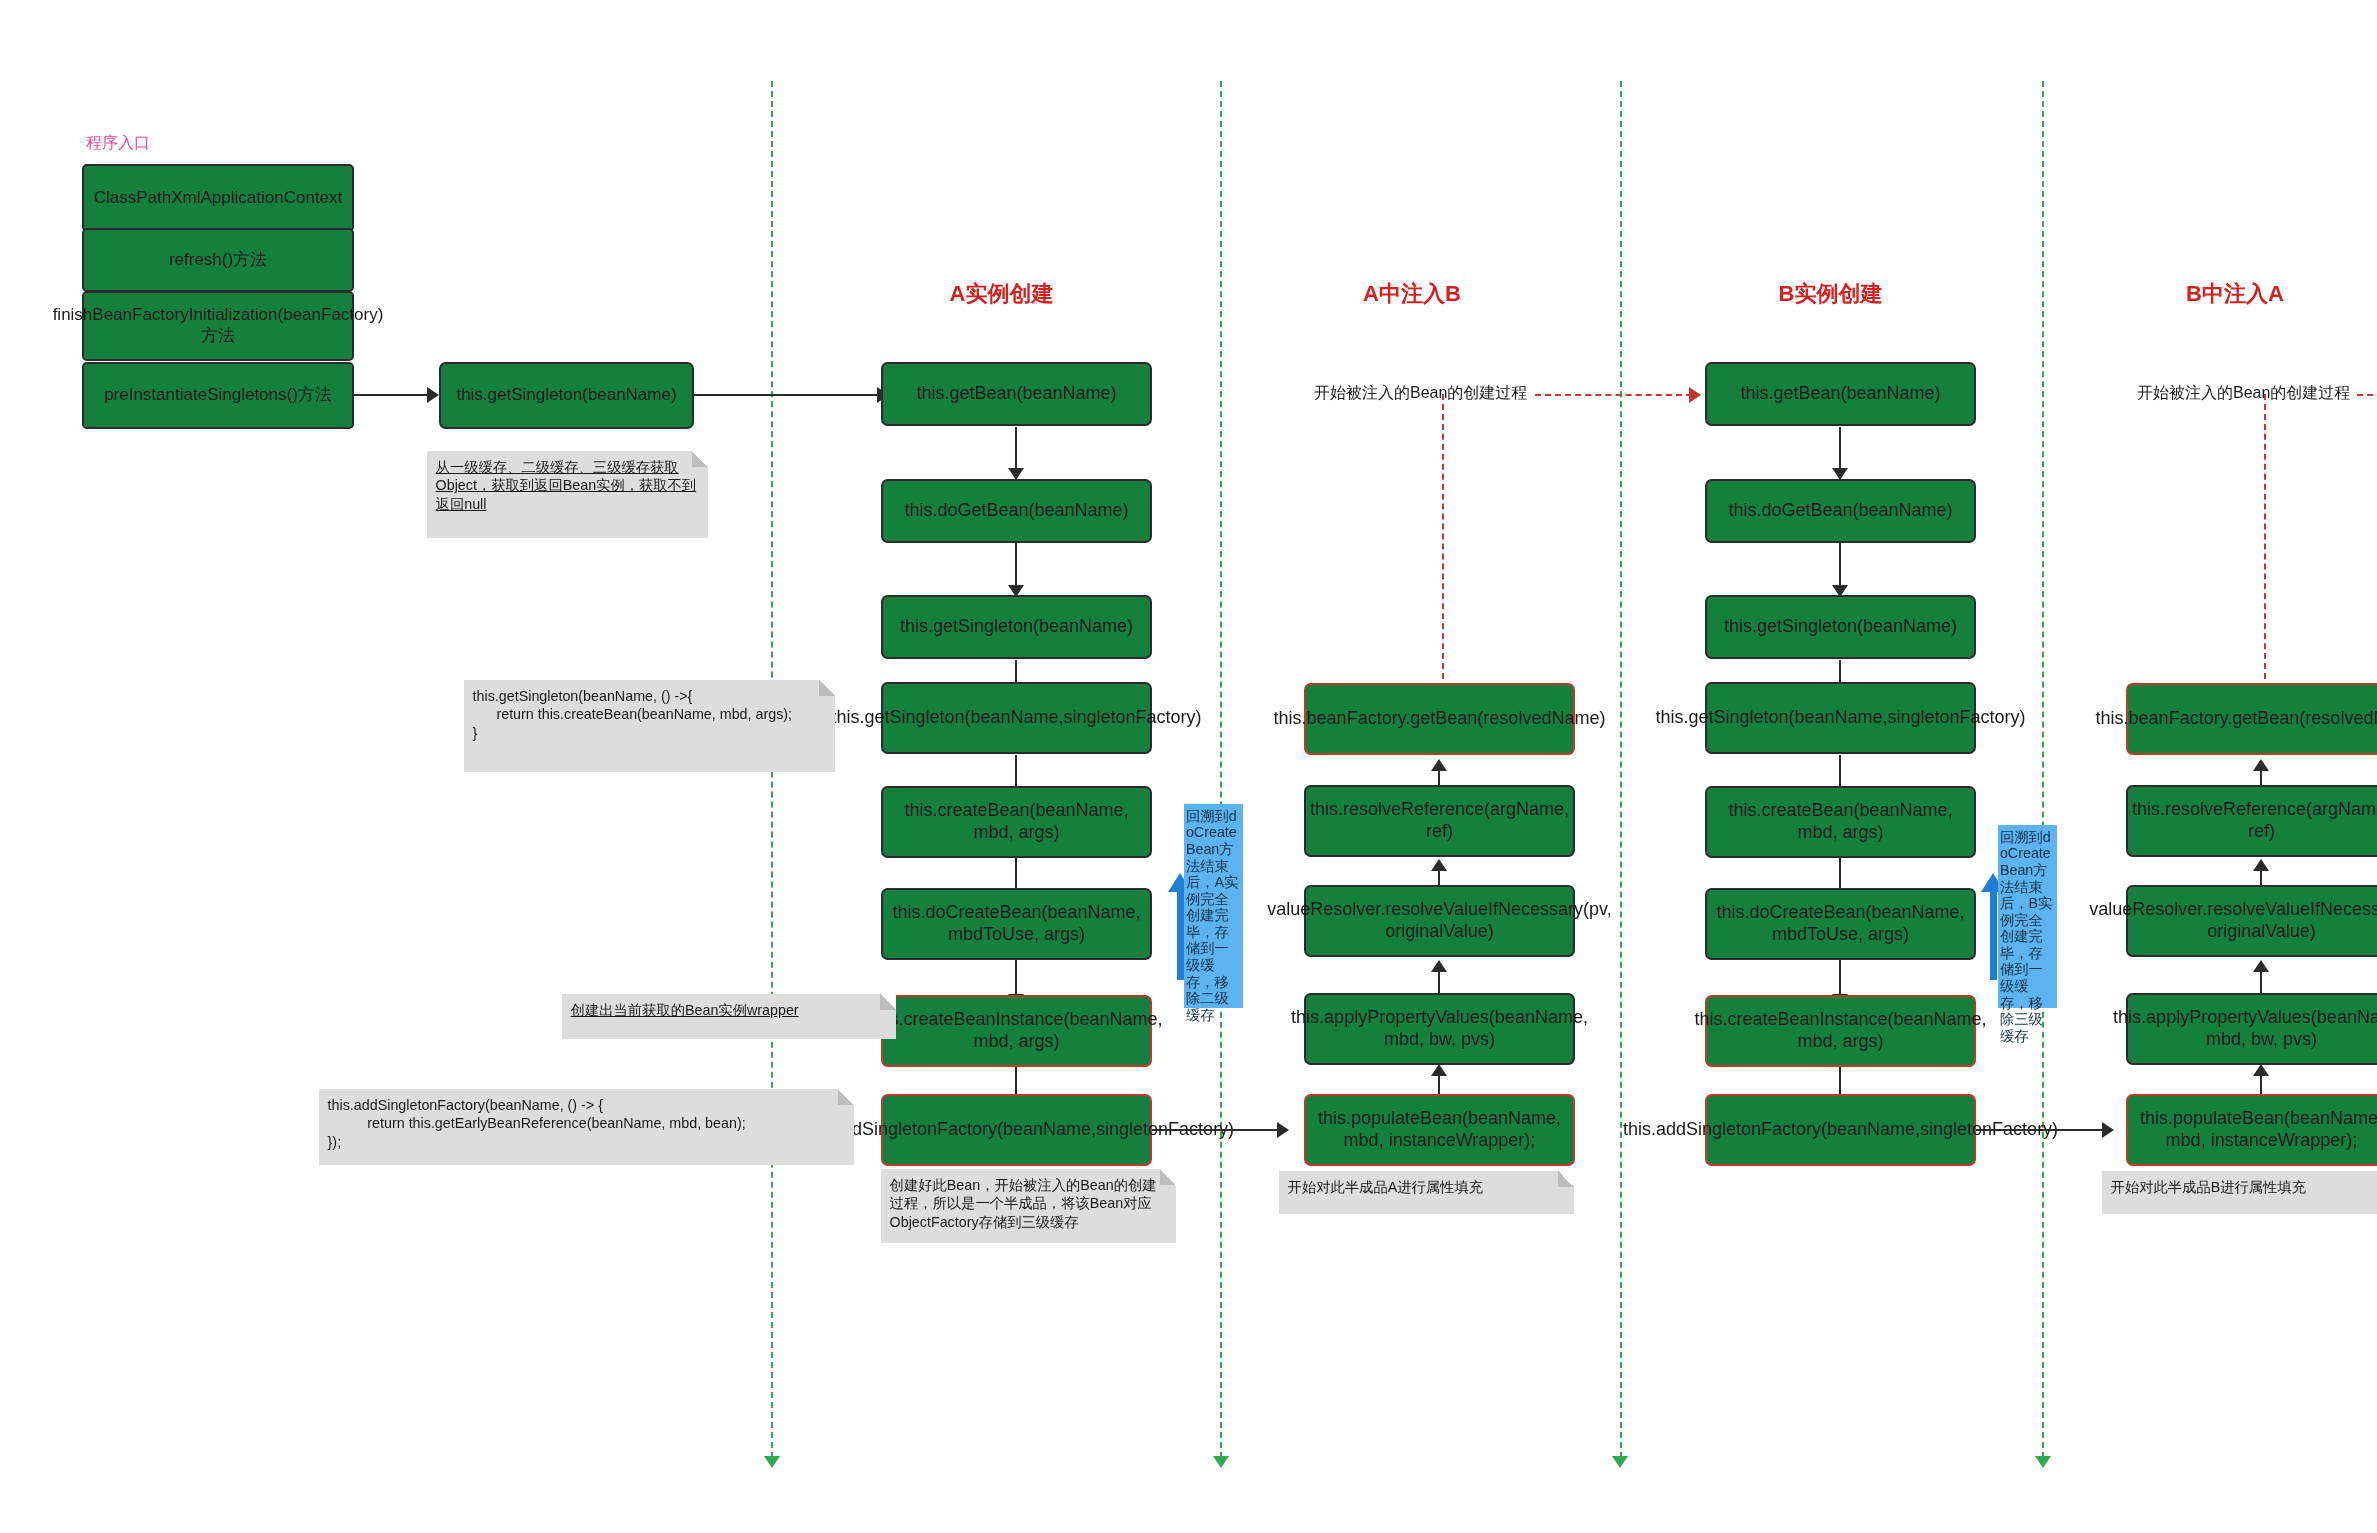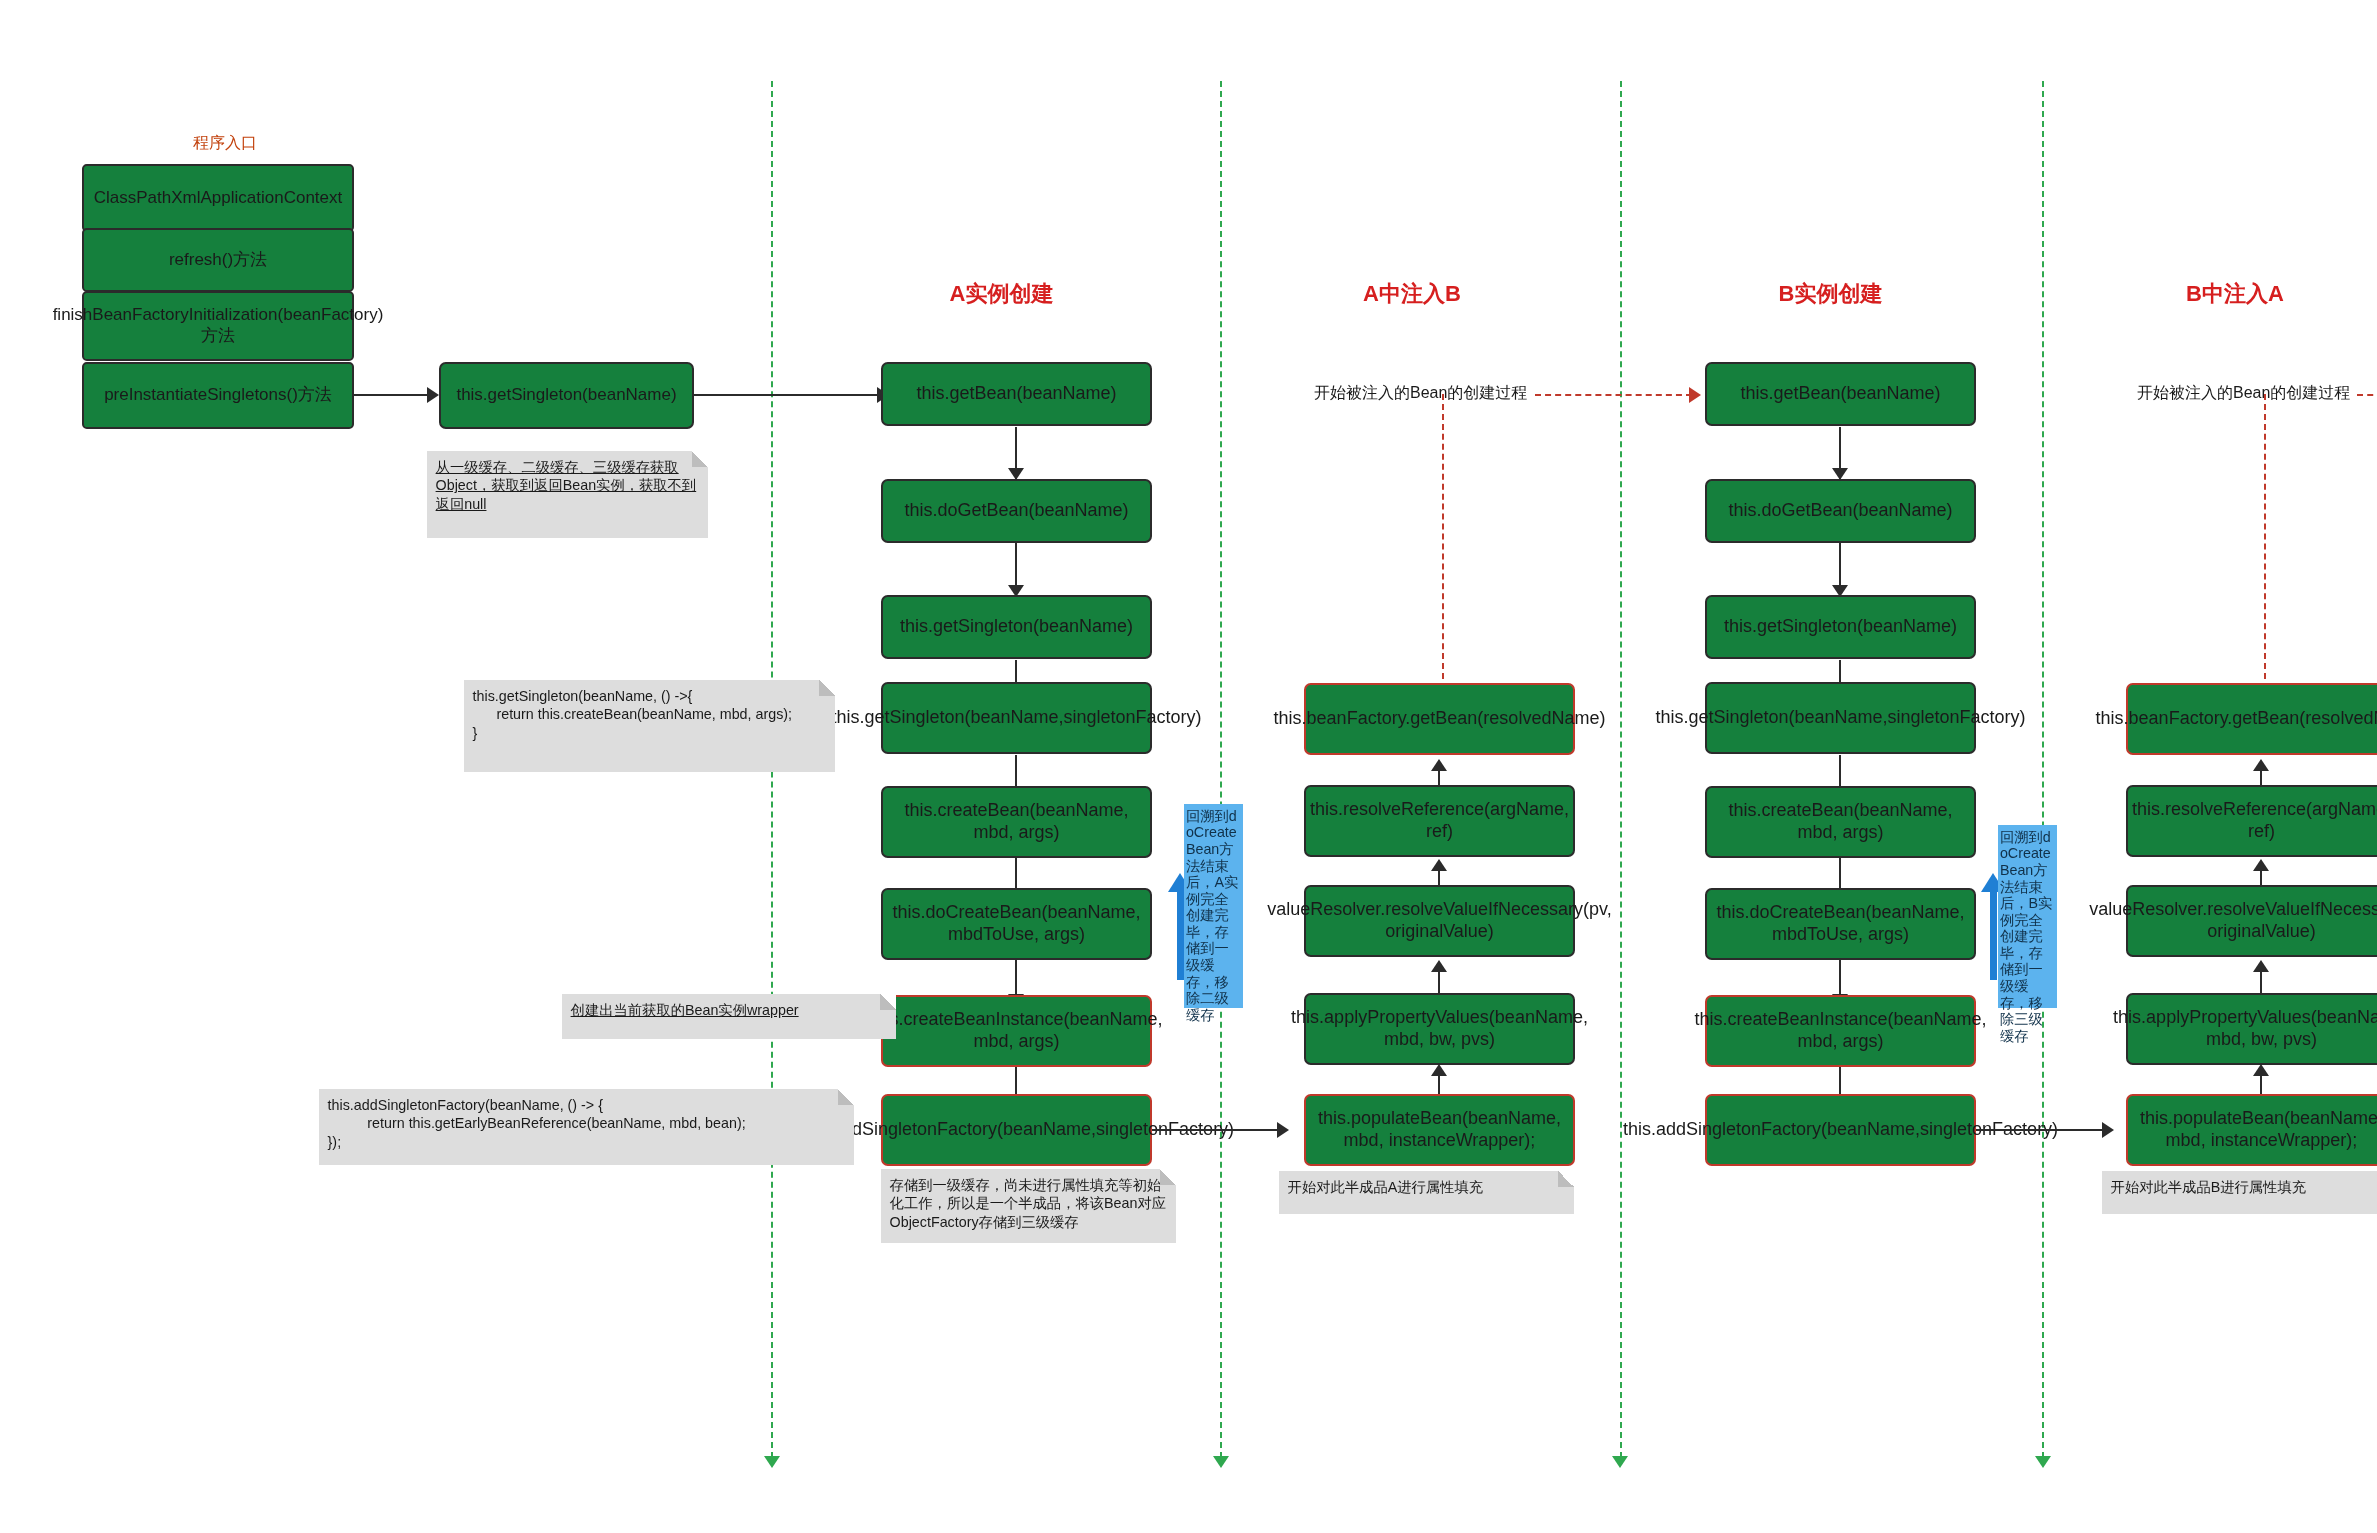--- a/index.html
+++ b/index.html
@@ -36,21 +36,21 @@
     font-family:"Liberation Sans","DejaVu Sans",sans-serif;word-break:break-all;
   }
 
   
   .coltitle{
     position:absolute;color:#d61f1f;font-weight:bold;font-size:22px;
     text-align:center;font-family:"Liberation Sans","DejaVu Sans",sans-serif;
     white-space:nowrap;
   }
   .plaintitle{
-    position:absolute;color:#c2410c;font-size:16px;text-align:right;
+    position:absolute;color:#ec4899;font-size:16px;text-align:left;
     white-space:nowrap;font-family:"Liberation Sans","DejaVu Sans",sans-serif;
   }
   .inlinelabel{
     position:absolute;color:#1a1a1a;font-size:16px;white-space:nowrap;
     font-family:"Liberation Sans","DejaVu Sans",sans-serif;
   }
 
   
   .lane{position:absolute;width:0;border-left:2.4px dashed #2fa84f;}
   .lanearrow{position:absolute;width:0;height:0;
@@ -151,21 +151,21 @@
   <div class="note" style="left:464px;top:666px;width:371px;height:92px;margin-top:14px;">this.getSingleton(beanName, () -&gt;{
       return this.createBean(beanName, mbd, args);
 }</div>
 
   <div class="note center" style="left:562px;top:994px;width:334px;height:45px;">创建出当前获取的Bean实例wrapper</div>
 
   <div class="note" style="left:319px;top:1089px;width:535px;height:76px;">this.addSingletonFactory(beanName, () -&gt; {
           return this.getEarlyBeanReference(beanName, mbd, bean);
 });</div>
 
-  <div class="note" style="left:881px;top:1169px;width:295px;height:74px;">存储到一级缓存，尚未进行属性填充等初始化工作，所以是一个半成品，将该Bean对应ObjectFactory存储到三级缓存</div>
+  <div class="note" style="left:881px;top:1169px;width:295px;height:74px;">创建好此Bean，开始被注入的Bean的创建过程，所以是一个半成品，将该Bean对应ObjectFactory存储到三级缓存</div>
 
   <div class="hline" style="left:1152px;top:1129px;width:128px;"></div>
   <div class="harrow" style="left:1277px;top:1122px;"></div>
 
   <div class="bluearrowshaft" style="left:1177px;top:892px;height:88px;"></div>
   <div class="bluearrowhead" style="left:1168px;top:873px;"></div>
   <div class="bluebox" style="left:1184px;top:804px;width:59px;height:204px;">回溯到doCreateBean方法结束后，A实例完全创建完毕，存储到一级缓存，移除二级缓存</div>
 
   <div class="coltitle" style="left:1293px;top:279px;width:238px;">A中注入B</div>
 

